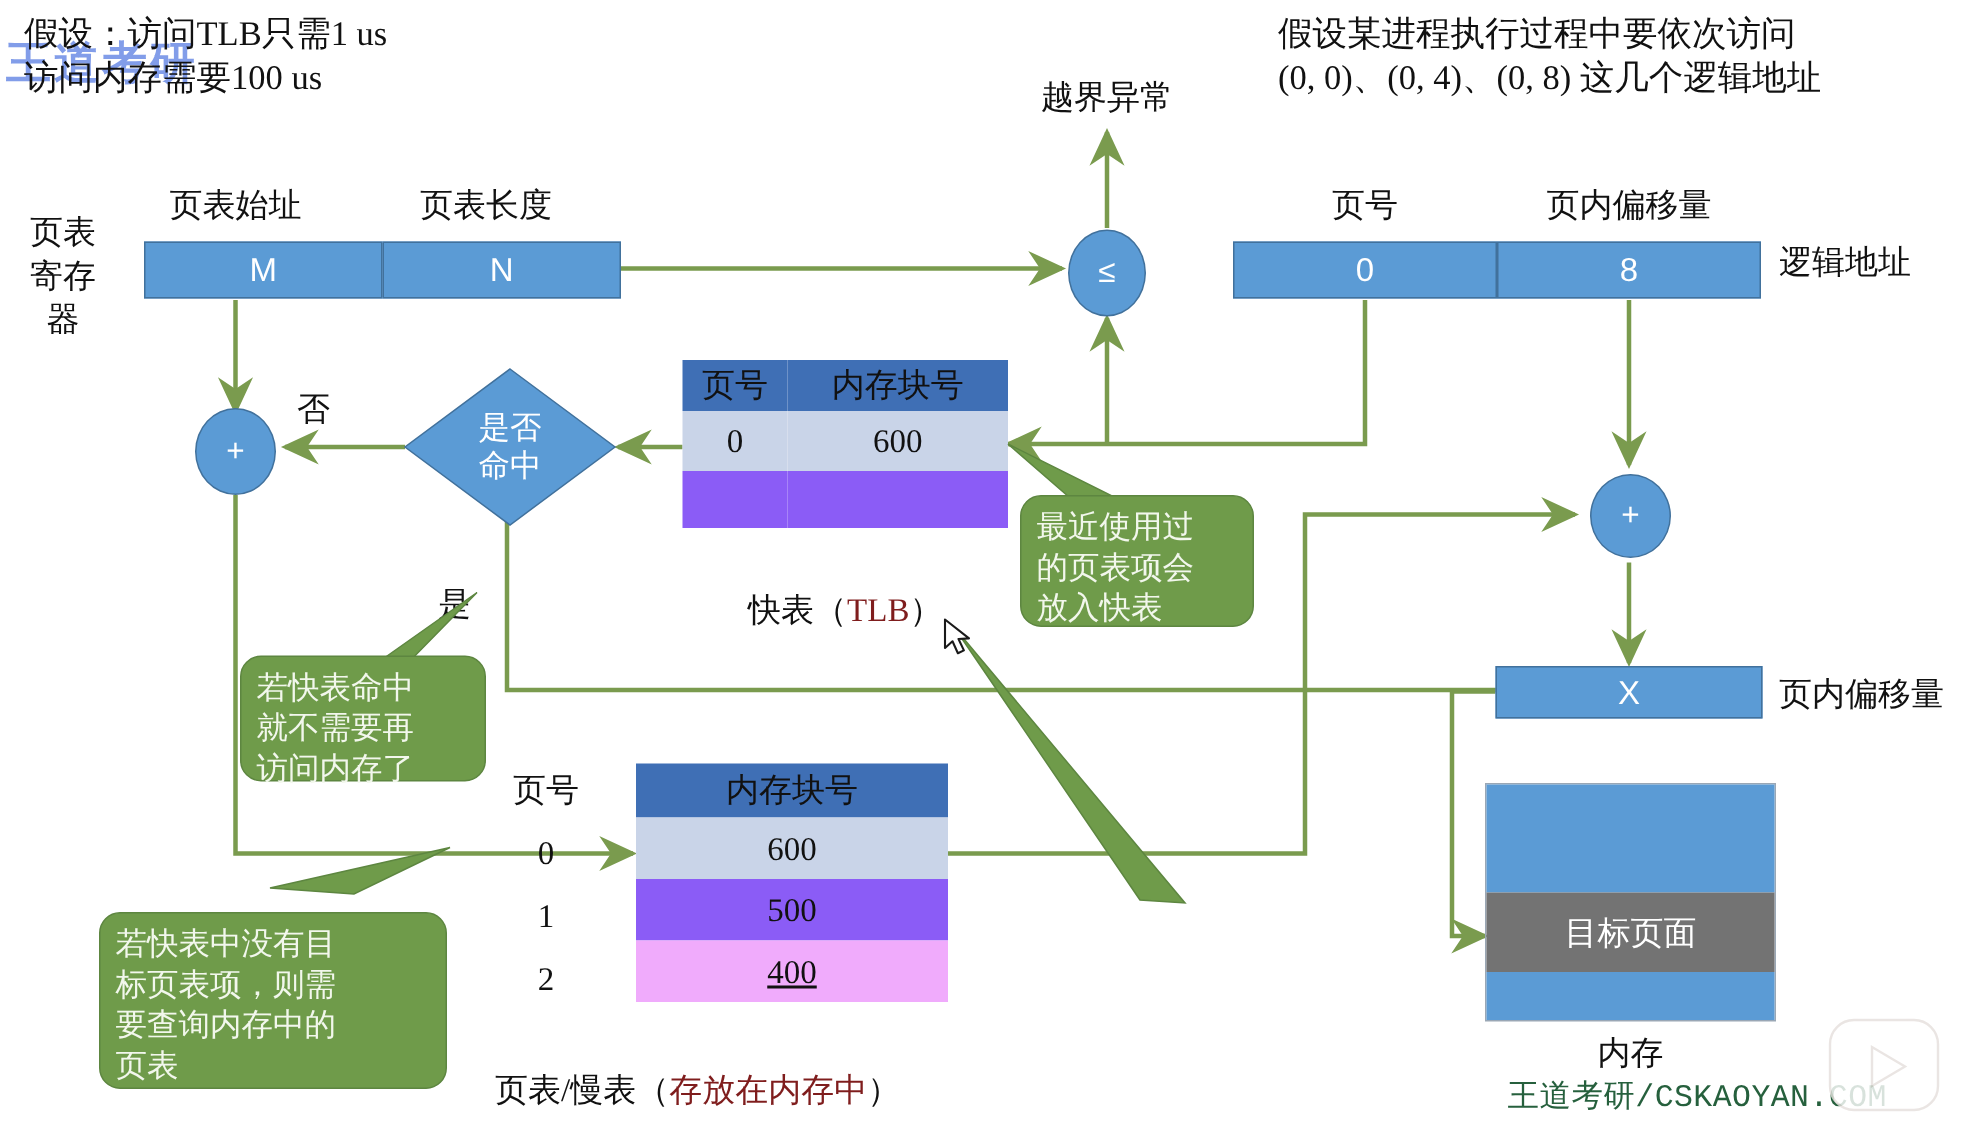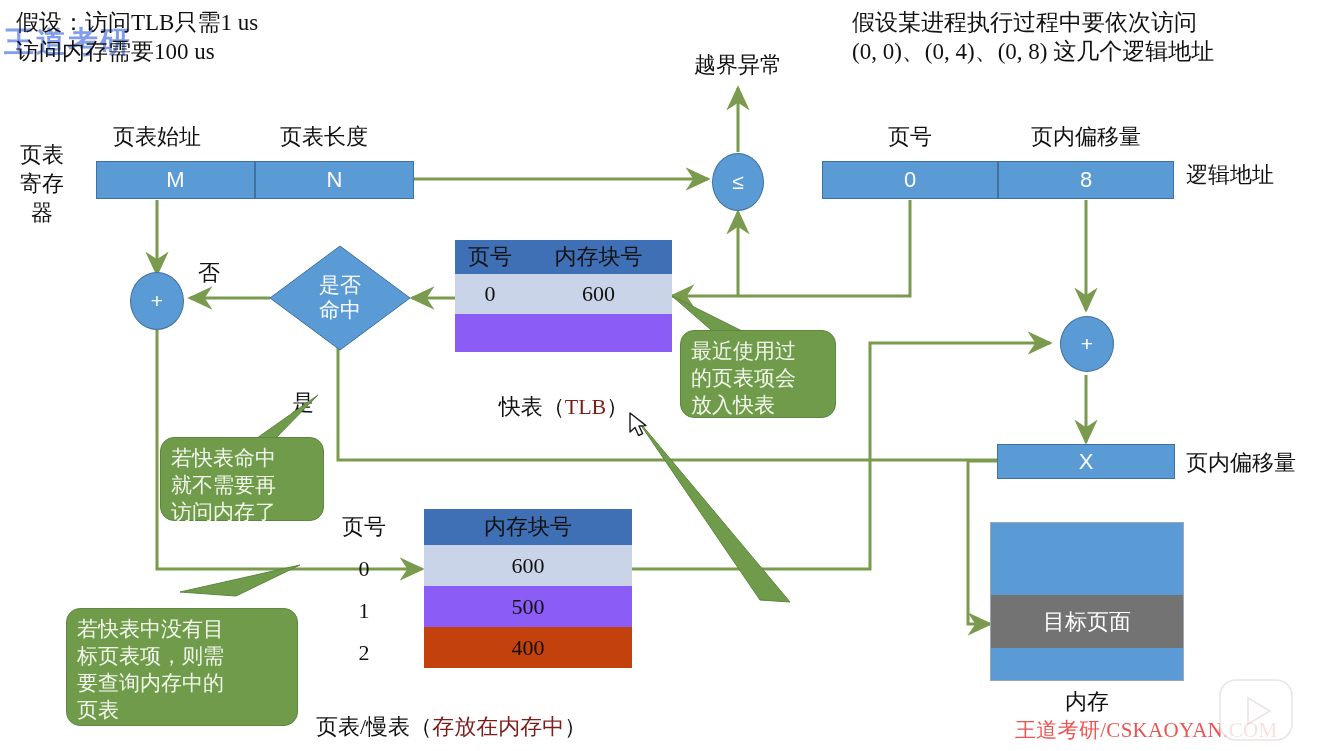--- a/index.html
+++ b/index.html
@@ -51,40 +51,40 @@
   
   .tbl{border-collapse:collapse;}
   .tbl td{
     text-align:center;box-sizing:border-box;
     font-size:22px;color:#111;
     font-family:"Liberation Serif","DejaVu Serif",serif;
   }
   .th{background:#3f6fb5;color:#fff;font-size:22px;}
   .r-a{background:#c9d4e8;}
   .r-b{background:#8b5cf6;}
-  .r-c{background:#c2410c;}
+  .r-c{background:#f0abfc;text-decoration:underline;}
 
   
   .callout{
     position:absolute;background:#6f9b4a;border:1px solid #5d8640;border-radius:14px;
     color:#f2f7ec;font-size:21px;line-height:27px;white-space:pre-line;
     padding:7px 10px;box-sizing:border-box;
     font-family:"Liberation Serif","DejaVu Serif",serif;
   }
 
   
   .mem{position:absolute;border:1px solid #9aa7b5;box-sizing:border-box;}
   .mem .seg{box-sizing:border-box;}
   .mem .blue{background:#5b9bd5;}
   .mem .orange{background:#737373;color:#fff;display:flex;align-items:center;justify-content:center;font-size:22px;font-family:Liberation Mono, monospace;}
 
   .red{color:#7f1d1d;}
   .wm-text{
-    position:absolute;color:#ef4444;font-size:21px;letter-spacing:.3px;
-    font-family:Liberation Serif, serif;opacity:.92;margin-left:10px;
+    position:absolute;color:#14532d;font-size:21px;letter-spacing:.3px;
+    font-family:Liberation Mono, monospace;opacity:.92;
   }
   .wm-top{
     position:absolute;color:#1d4ed8;font-size:30px;font-weight:bold;opacity:.55;
     font-family:"Liberation Sans","DejaVu Sans",sans-serif;letter-spacing:2px;
   }
   svg{position:absolute;left:0;top:0;overflow:visible;}
 </style>
 </head>
 <body>
 
@@ -200,21 +200,21 @@
       <td class="r-a" style="height:41px;">600</td>
     </tr>
     <tr>
       <td class="r-b" style="height:41px;">500</td>
     </tr>
     <tr>
       <td class="r-c" style="height:41px;">400</td>
     </tr>
   </tbody>
     </table>
-  <div class="lbl abs" style="left:316px;top:686px;text-align:center;">
+  <div class="lbl abs" style="left:330px;top:686px;text-align:center;">
     <span>页表/慢表（</span><span class="red">存放在内存中</span><span>）</span>
   </div>
 
   <div class="circ abs" style="left:1060px;top:316px;width:54px;height:56px;">+</div>
 
   <div class="bar abs" style="left:997px;top:444px;width:178px;height:35px;">X</div>
   <div class="lbl abs" style="left:1186px;top:448px;">页内偏移量</div>
 
   <div class="mem" style="left:990px;top:522px;width:194px;height:159px;">
     <div class="seg blue" style="height:72px;"></div>

